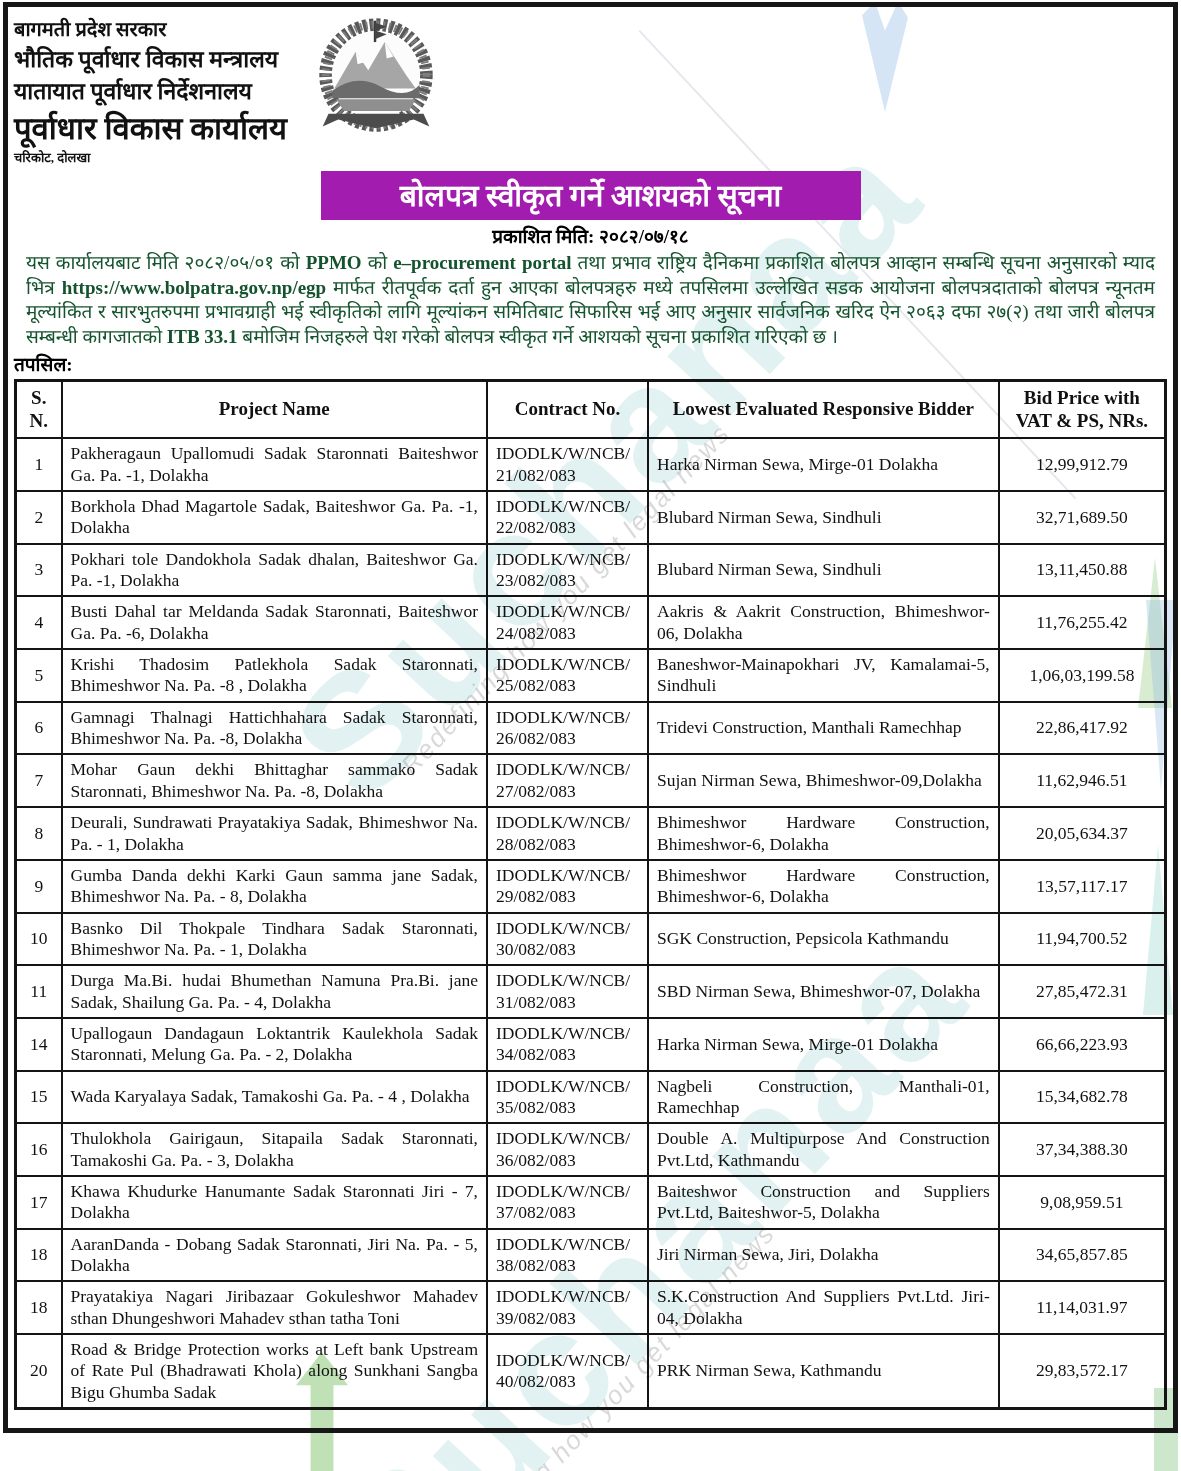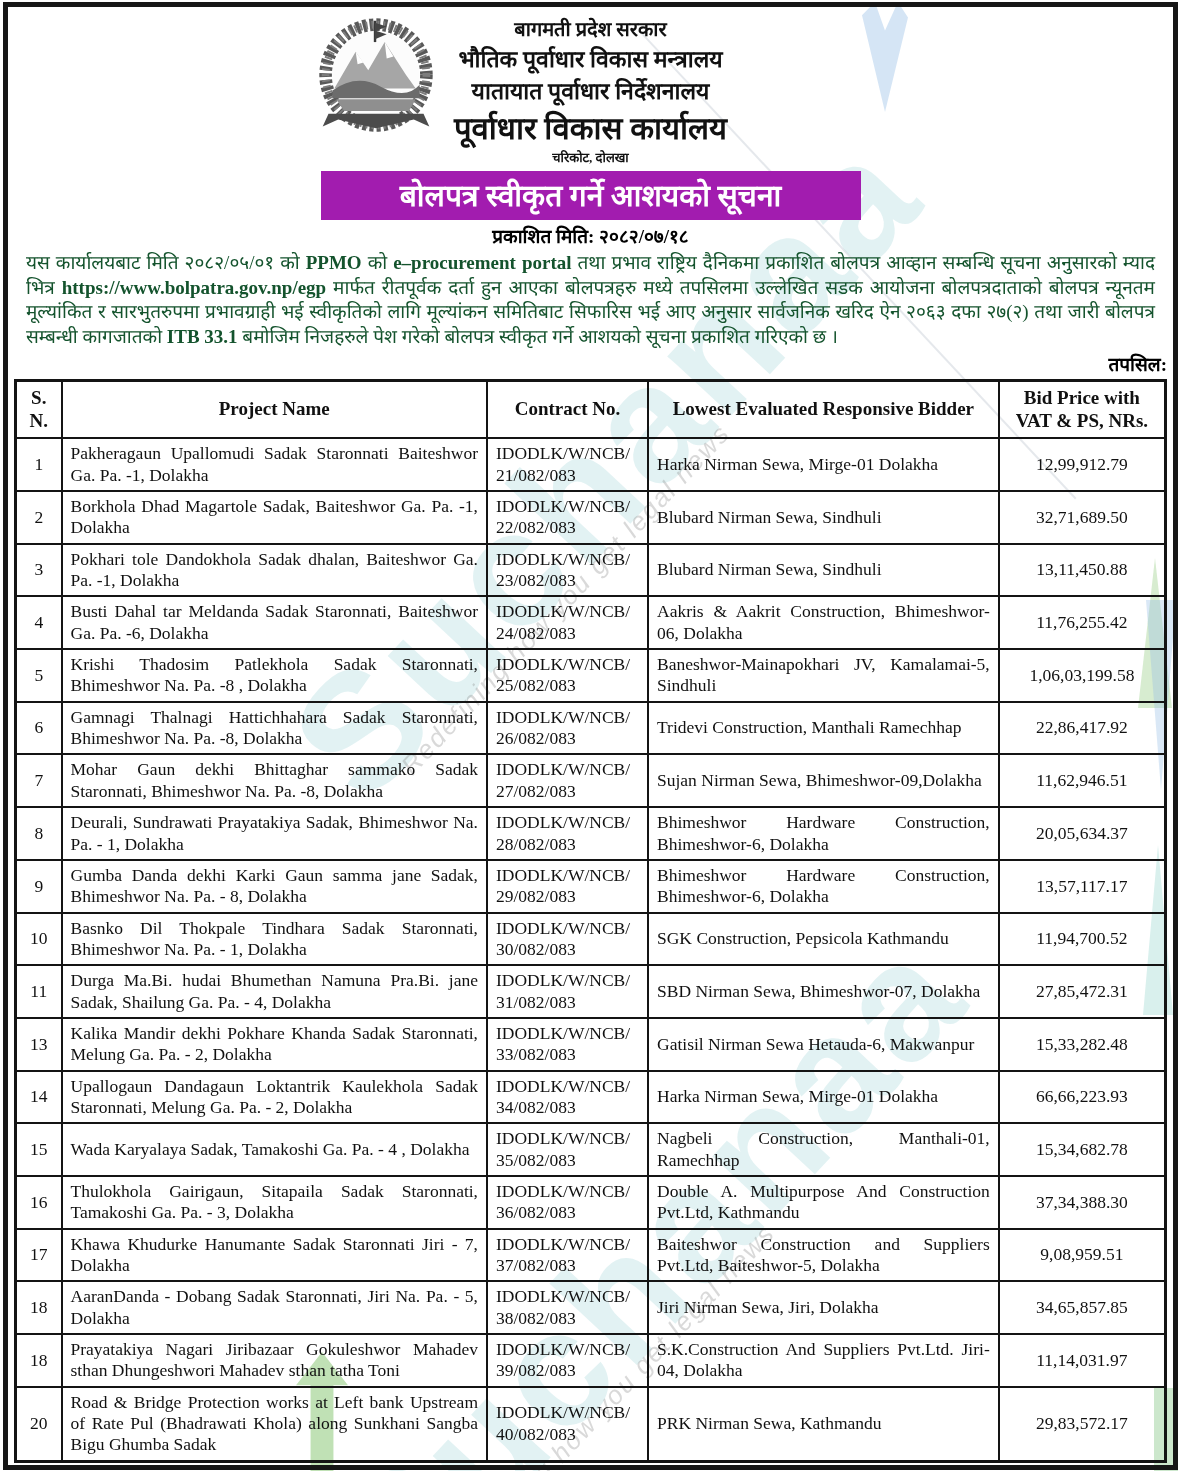--- a/index.html
+++ b/index.html
@@ -28,32 +28,32 @@
         clip-path:polygon(50% 100%,0 0,100% 0);}
   .arr4{left:1143px;top:845px;width:30px;height:170px;background:rgba(120,200,190,0.28);
         clip-path:polygon(50% 0,100% 100%,0 100%);}
   .arr5{left:296px;top:1352px;width:52px;height:119px;background:rgba(140,200,120,0.55);
         clip-path:polygon(50% 0,100% 28%,72% 28%,72% 100%,28% 100%,28% 28%,0 28%);}
   .arr6{left:1154px;top:1388px;width:24px;height:83px;background:rgba(170,215,170,0.6);}
   
   .frame{position:relative;z-index:1;margin:2px 3px 0 3px;border:5px solid #161616;
          padding:4px 6px 2px 6px;box-sizing:border-box;min-height:1431px;}
   .emblem{position:absolute;left:305px;top:6px;}
-  .hdr{text-align:center;color:#111;}
+  .hdr{text-align:left;color:#111;}
   .hdr .l1{font-size:20px;font-weight:bold;padding-top:4px;}
   .hdr .l2{font-size:23px;font-weight:bold;}
   .hdr .l3{font-size:23px;font-weight:bold;}
   .hdr .l4{font-size:31px;font-weight:bold;}
   .hdr .l5{font-size:13px;font-weight:bold;}
   .title-bar{width:540px;margin:5px auto 3px auto;background:#a21caf;color:#ffffff;
              text-align:center;font-size:30px;font-weight:bold;padding:3px 0 5px 0;}
   .pub-date{text-align:center;font-size:19px;font-weight:bold;margin:1px 0 2px 0;}
   .notice-par{font-size:19px;line-height:1.3;text-align:justify;margin:0 12px;color:#14532d;}
   .notice-par b{font-family:"Liberation Serif",serif;}
-  .tapasil{text-align:right;font-size:19px;font-weight:bold;margin:1px 0 2px 0;}
+  .tapasil{text-align:left;font-size:19px;font-weight:bold;margin:1px 0 2px 0;}
   
   table.bids{width:100%;border-collapse:collapse;table-layout:fixed;border:3px solid #141414;}
   .bids th,.bids td{border:2px solid #141414;vertical-align:middle;color:#111;}
   .bids th{font-size:19px;font-weight:bold;text-align:center;padding:5px 4px;line-height:1.2;}
   .bids td{font-size:17.5px;line-height:1.22;padding:4px 8px;}
   th.h-sn{white-space:pre-line;}
   td.cell-sn{text-align:center;padding:4px 2px;}
   td.cell-project{text-align:justify;}
   td.cell-contract{white-space:pre-line;}
   td.cell-bidder{text-align:justify;}
@@ -212,28 +212,20 @@
           </tr>
           <tr>
             <td class="cell-sn">11</td>
             <td class="cell-project">Durga Ma.Bi. hudai Bhumethan Namuna Pra.Bi. jane Sadak, Shailung Ga. Pa. - 4, Dolakha</td>
             <td class="cell-contract">IDODLK/W/NCB/
 31/082/083</td>
             <td class="cell-bidder">SBD Nirman Sewa, Bhimeshwor-07, Dolakha</td>
             <td class="cell-price">27,85,472.31</td>
           </tr>
           <tr>
-            <td class="cell-sn">13</td>
-            <td class="cell-project">Kalika Mandir dekhi Pokhare Khanda Sadak Staronnati, Melung Ga. Pa. - 2, Dolakha</td>
-            <td class="cell-contract">IDODLK/W/NCB/
-33/082/083</td>
-            <td class="cell-bidder">Gatisil Nirman Sewa Hetauda-6, Makwanpur</td>
-            <td class="cell-price">15,33,282.48</td>
-          </tr>
-          <tr>
             <td class="cell-sn">14</td>
             <td class="cell-project">Upallogaun Dandagaun Loktantrik Kaulekhola Sadak Staronnati, Melung Ga. Pa. - 2, Dolakha</td>
             <td class="cell-contract">IDODLK/W/NCB/
 34/082/083</td>
             <td class="cell-bidder">Harka Nirman Sewa, Mirge-01 Dolakha</td>
             <td class="cell-price">66,66,223.93</td>
           </tr>
           <tr>
             <td class="cell-sn">15</td>
             <td class="cell-project">Wada Karyalaya Sadak, Tamakoshi Ga. Pa. - 4 , Dolakha</td>

